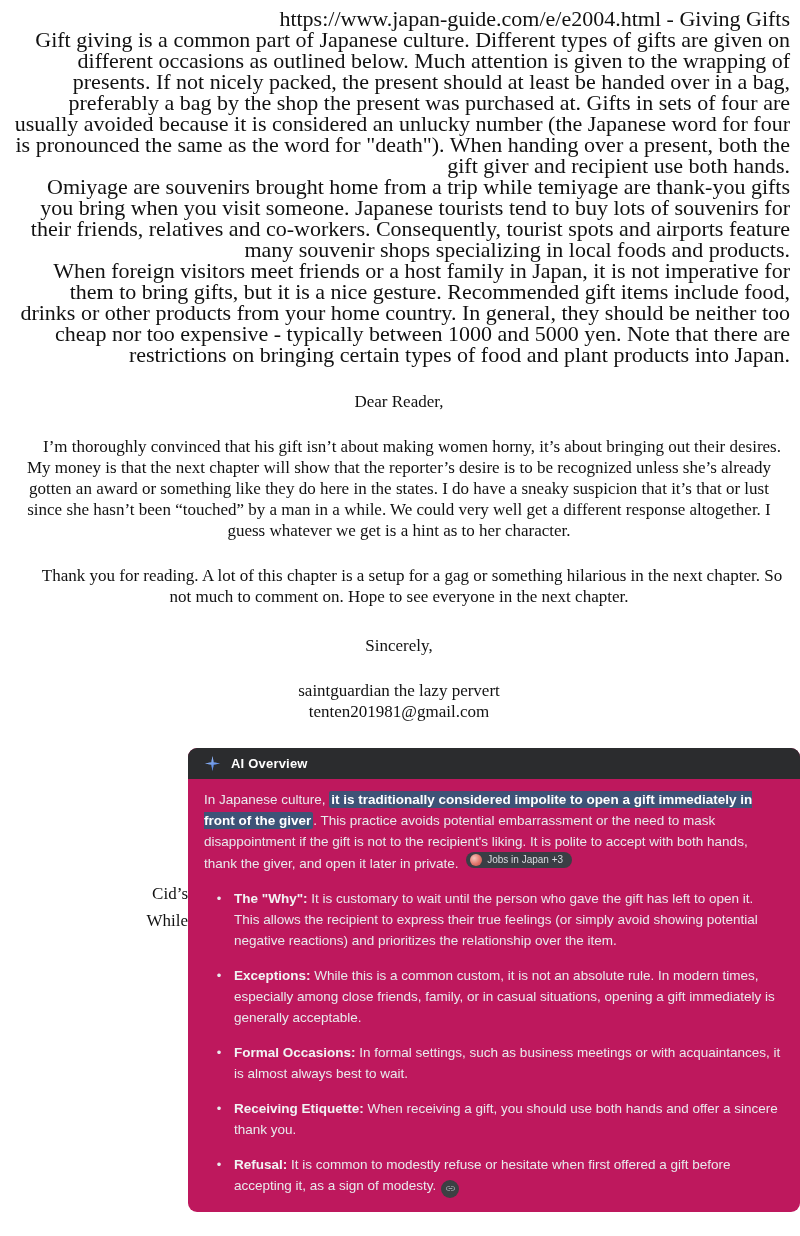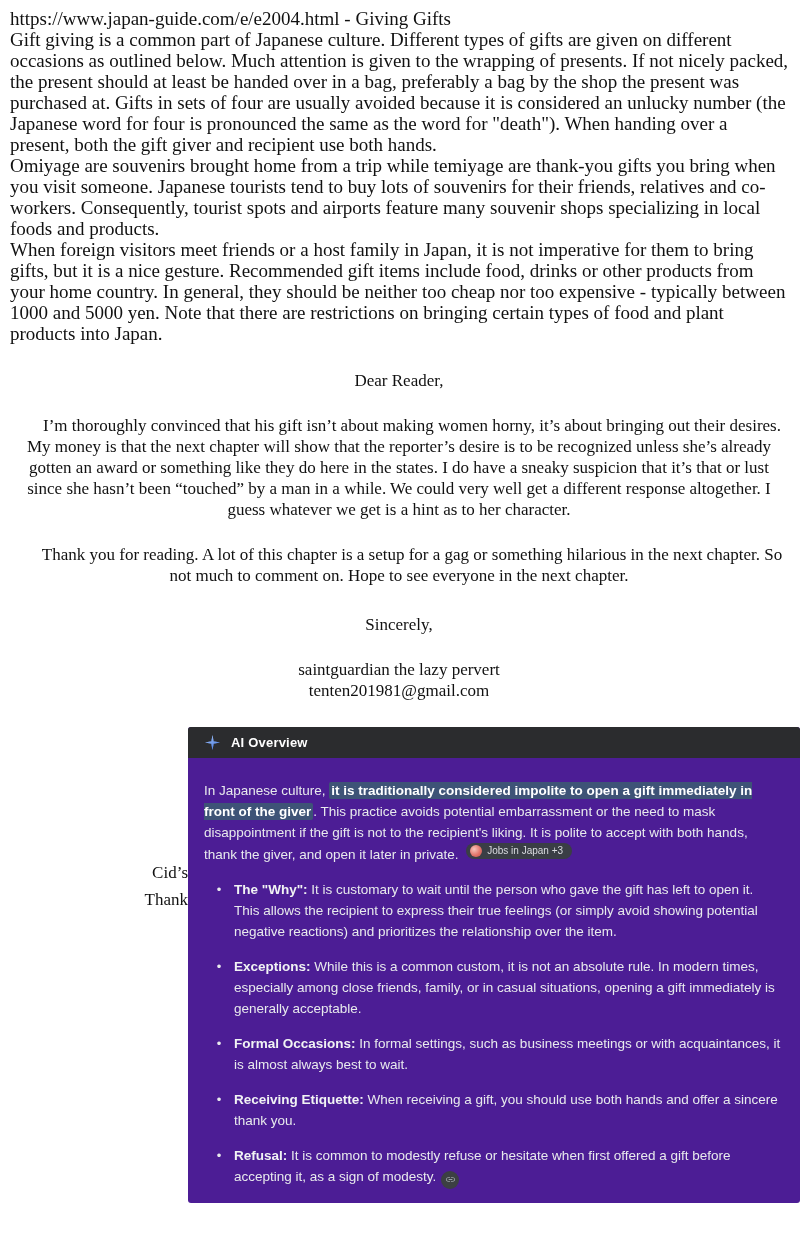--- a/index.html
+++ b/index.html
@@ -9,22 +9,22 @@
     min-height: 1236px;
     font-family: "Liberation Serif", serif;
     color: #111111;
     margin: 0 auto;
     position: relative;
   }
 
   
   .doc-top {
     padding: 8px 10px 0 10px;
-    text-align: left;
-    font-size: 19px;
+    text-align: right;
+    font-size: 22px;
     line-height: 21px;
   }
   .doc-top .block { margin: 0; }
 
   
   .letter {
     padding: 0 14px 0 12px;
     font-size: 17px;
     line-height: 21px;
     text-align: center;
@@ -45,43 +45,43 @@
     padding-top: 132px;
     text-align: right;
     font-size: 17px;
     line-height: 27px;
     color: #111;
     flex: 0 0 188px;
   }
 
   .ai-box {
     width: 696px;
-    background: #4c1d95;
-    border-radius: 3px;
+    background: #be185d;
+    border-radius: 9px;
     overflow: hidden;
     font-family: "Liberation Sans", sans-serif;
     color: #e8eaed;
   }
   .ai-header {
     background: #2b2c2e;
     padding: 7px 16px;
     display: flex;
     align-items: center;
     gap: 10px;
   }
   .ai-header .title {
     font-size: 13px;
     font-weight: bold;
     color: #ffffff;
     letter-spacing: .2px;
   }
   .sparkle { width: 17px; height: 17px; display: block; }
 
   .ai-content {
-    padding: 20px 18px 14px 16px;
+    padding: 8px 18px 14px 16px;
     font-size: 13.5px;
     line-height: 21px;
   }
   .ai-content .intro { margin-top: 2px; }
   .hl {
     background: #3e5377;
     color: #ffffff;
     font-weight: bold;
     padding: 1px 2px;
     border-radius: 2px;
@@ -155,21 +155,21 @@
   <div class="signature">
     <div>saintguardian the lazy pervert</div>
     <div>tenten201981@gmail.com</div>
   </div>
 </div>
 
 <div class="screenshot-row">
 
   <div class="note-label">
     <div>Cid’s</div>
-    <div>Thank</div>
+    <div>While</div>
   </div>
 
   <div class="ai-box">
 
     <div class="ai-header">
       <span>
         <svg class="sparkle" viewBox="0 0 24 24">
           <defs>
             <linearGradient id="sparkleGrad" x1="0" y1="0" x2="0.6" y2="1">
               <stop offset="0" stop-color="#a8c7fa"></stop>

